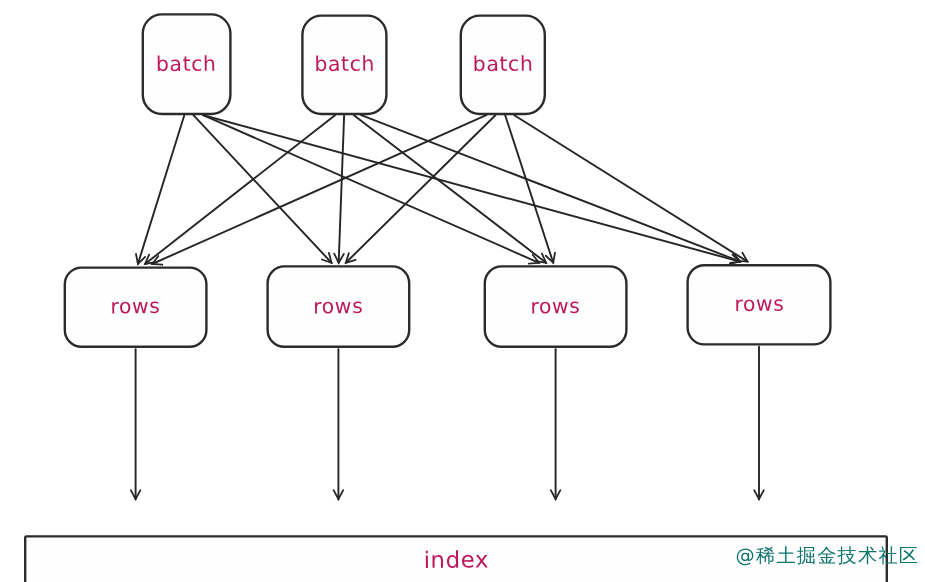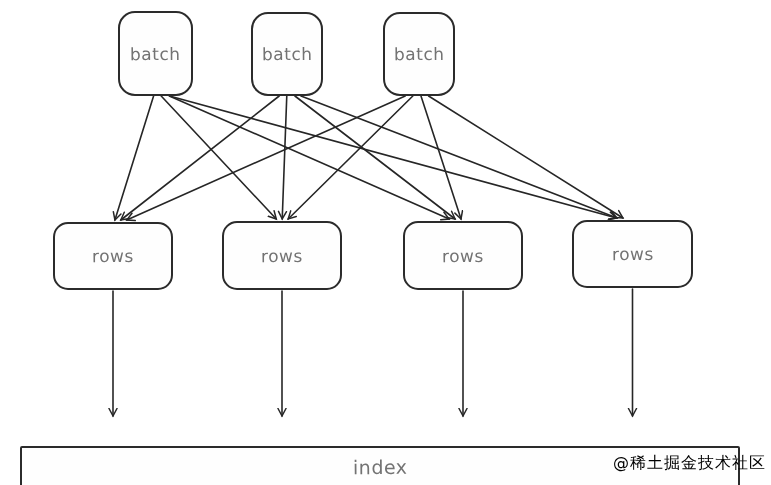--- a/index.html
+++ b/index.html
@@ -23,21 +23,21 @@
     height: 485px;
   }
   .node {
     position: absolute;
     box-sizing: border-box;
     border: 2px solid #2b2b2b;
     background: #fefefe;
     display: flex;
     align-items: center;
     justify-content: center;
-    color: #737373;
+    color: #be185d;
   }
   .node .lbl {
     font-size: 17px;
     letter-spacing: 0.5px;
     transform: rotate(-0.5deg);
   }
   .node.batch {
     border-radius: 17px;
   }
   .node.rows {
@@ -112,14 +112,14 @@
   <div class="node rows" style="left: 403px; top: 221px; width: 120px; height: 69px;">
     <span class="lbl">rows</span>
   </div>
   <div class="node rows" style="left: 572px; top: 220px; width: 121px; height: 68px;">
     <span class="lbl">rows</span>
   </div>
   <div class="node index" style="left: 20px; top: 418px; width: 720px; height: 41px;">
     <span class="lbl">index</span>
   </div>
 
-  <div class="watermark" style="color: #000000;">@稀土掘金技术社区</div>
+  <div class="watermark" style="color: #0f766e;">@稀土掘金技术社区</div>
 </div>
 
 </body></html>

